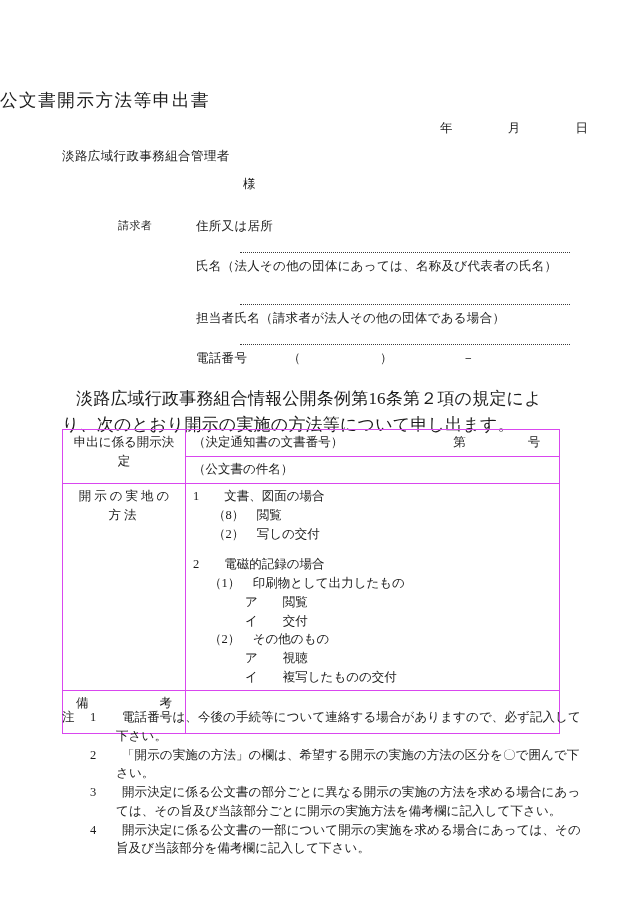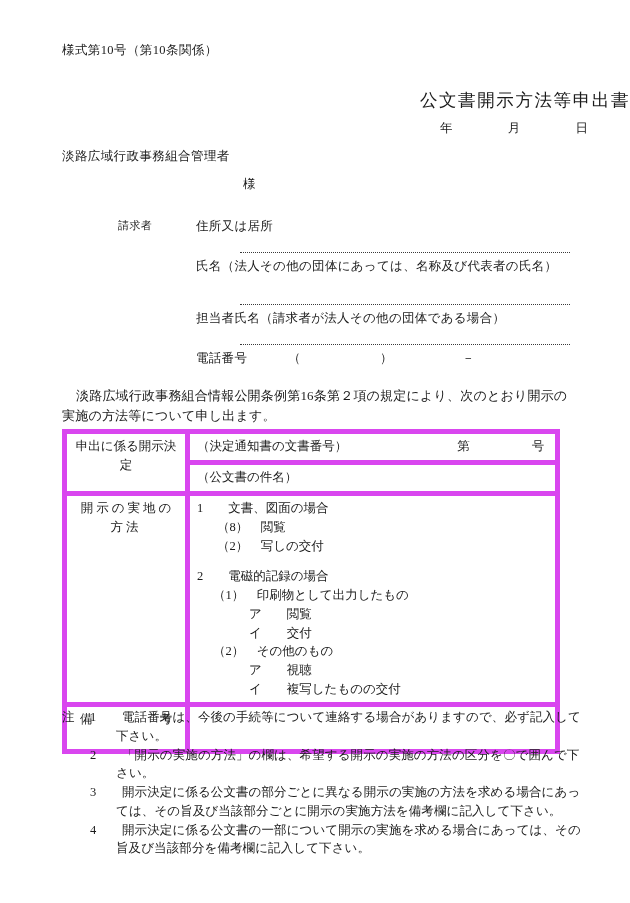--- a/index.html
+++ b/index.html
@@ -28,21 +28,21 @@
     top: 42px;
     font-size: 12.5px;
     letter-spacing: .4px;
     white-space: nowrap;
   }
   .doc-title {
     position: absolute;
     left: 0;
     right: 0;
     top: 88px;
-    text-align: right;
+    text-align: left;
     font-size: 17.5px;
     letter-spacing: 1.6px;
     white-space: nowrap;
   }
   .date-line {
     position: absolute;
     left: 440px;
     top: 120px;
     width: 148px;
     display: flex;
@@ -95,38 +95,38 @@
   .tel-paren-open  { position: absolute; left: 288px; top: 350px; font-size: 12.5px; }
   .tel-paren-close { position: absolute; left: 380px; top: 350px; font-size: 12.5px; }
   .tel-dash        { position: absolute; left: 462px; top: 350px; font-size: 12.5px; }
 
   
   .body-para {
     position: absolute;
     left: 62px;
     top: 386px;
     width: 510px;
-    font-size: 13px;
+    font-size: 17px;
     line-height: 1.55;
     text-indent: 14px;
     letter-spacing: .2px;
   }
 
   
   .tbl {
     position: absolute;
     left: 62px;
     top: 429px;
     width: 498px;
     border-collapse: collapse;
     table-layout: fixed;
     font-size: 12.5px;
   }
   .tbl td {
-    border: 5px solid #d946ef;
+    border: 1px solid #d946ef;
     padding: 3px 7px;
     vertical-align: top;
     line-height: 1.5;
   }
   .col-label { width: 123px; }
   .label-cell {
     text-align: center;
     vertical-align: middle;
   }
   .spread {
@@ -179,21 +179,20 @@
     flex: 1;
     text-indent: 6px;
     letter-spacing: .1px;
   }
 </style>
 </head>
 <body>
 
 <div class="page">
 
-  <div class="form-no">様式第10号（第10条関係）</div>
 
   <div class="doc-title">公文書開示方法等申出書</div>
 
   <div class="date-line">
     <span>年</span>
     <span>月</span>
     <span>日</span>
   </div>
 
   <div class="addressee">淡路広域行政事務組合管理者</div>

